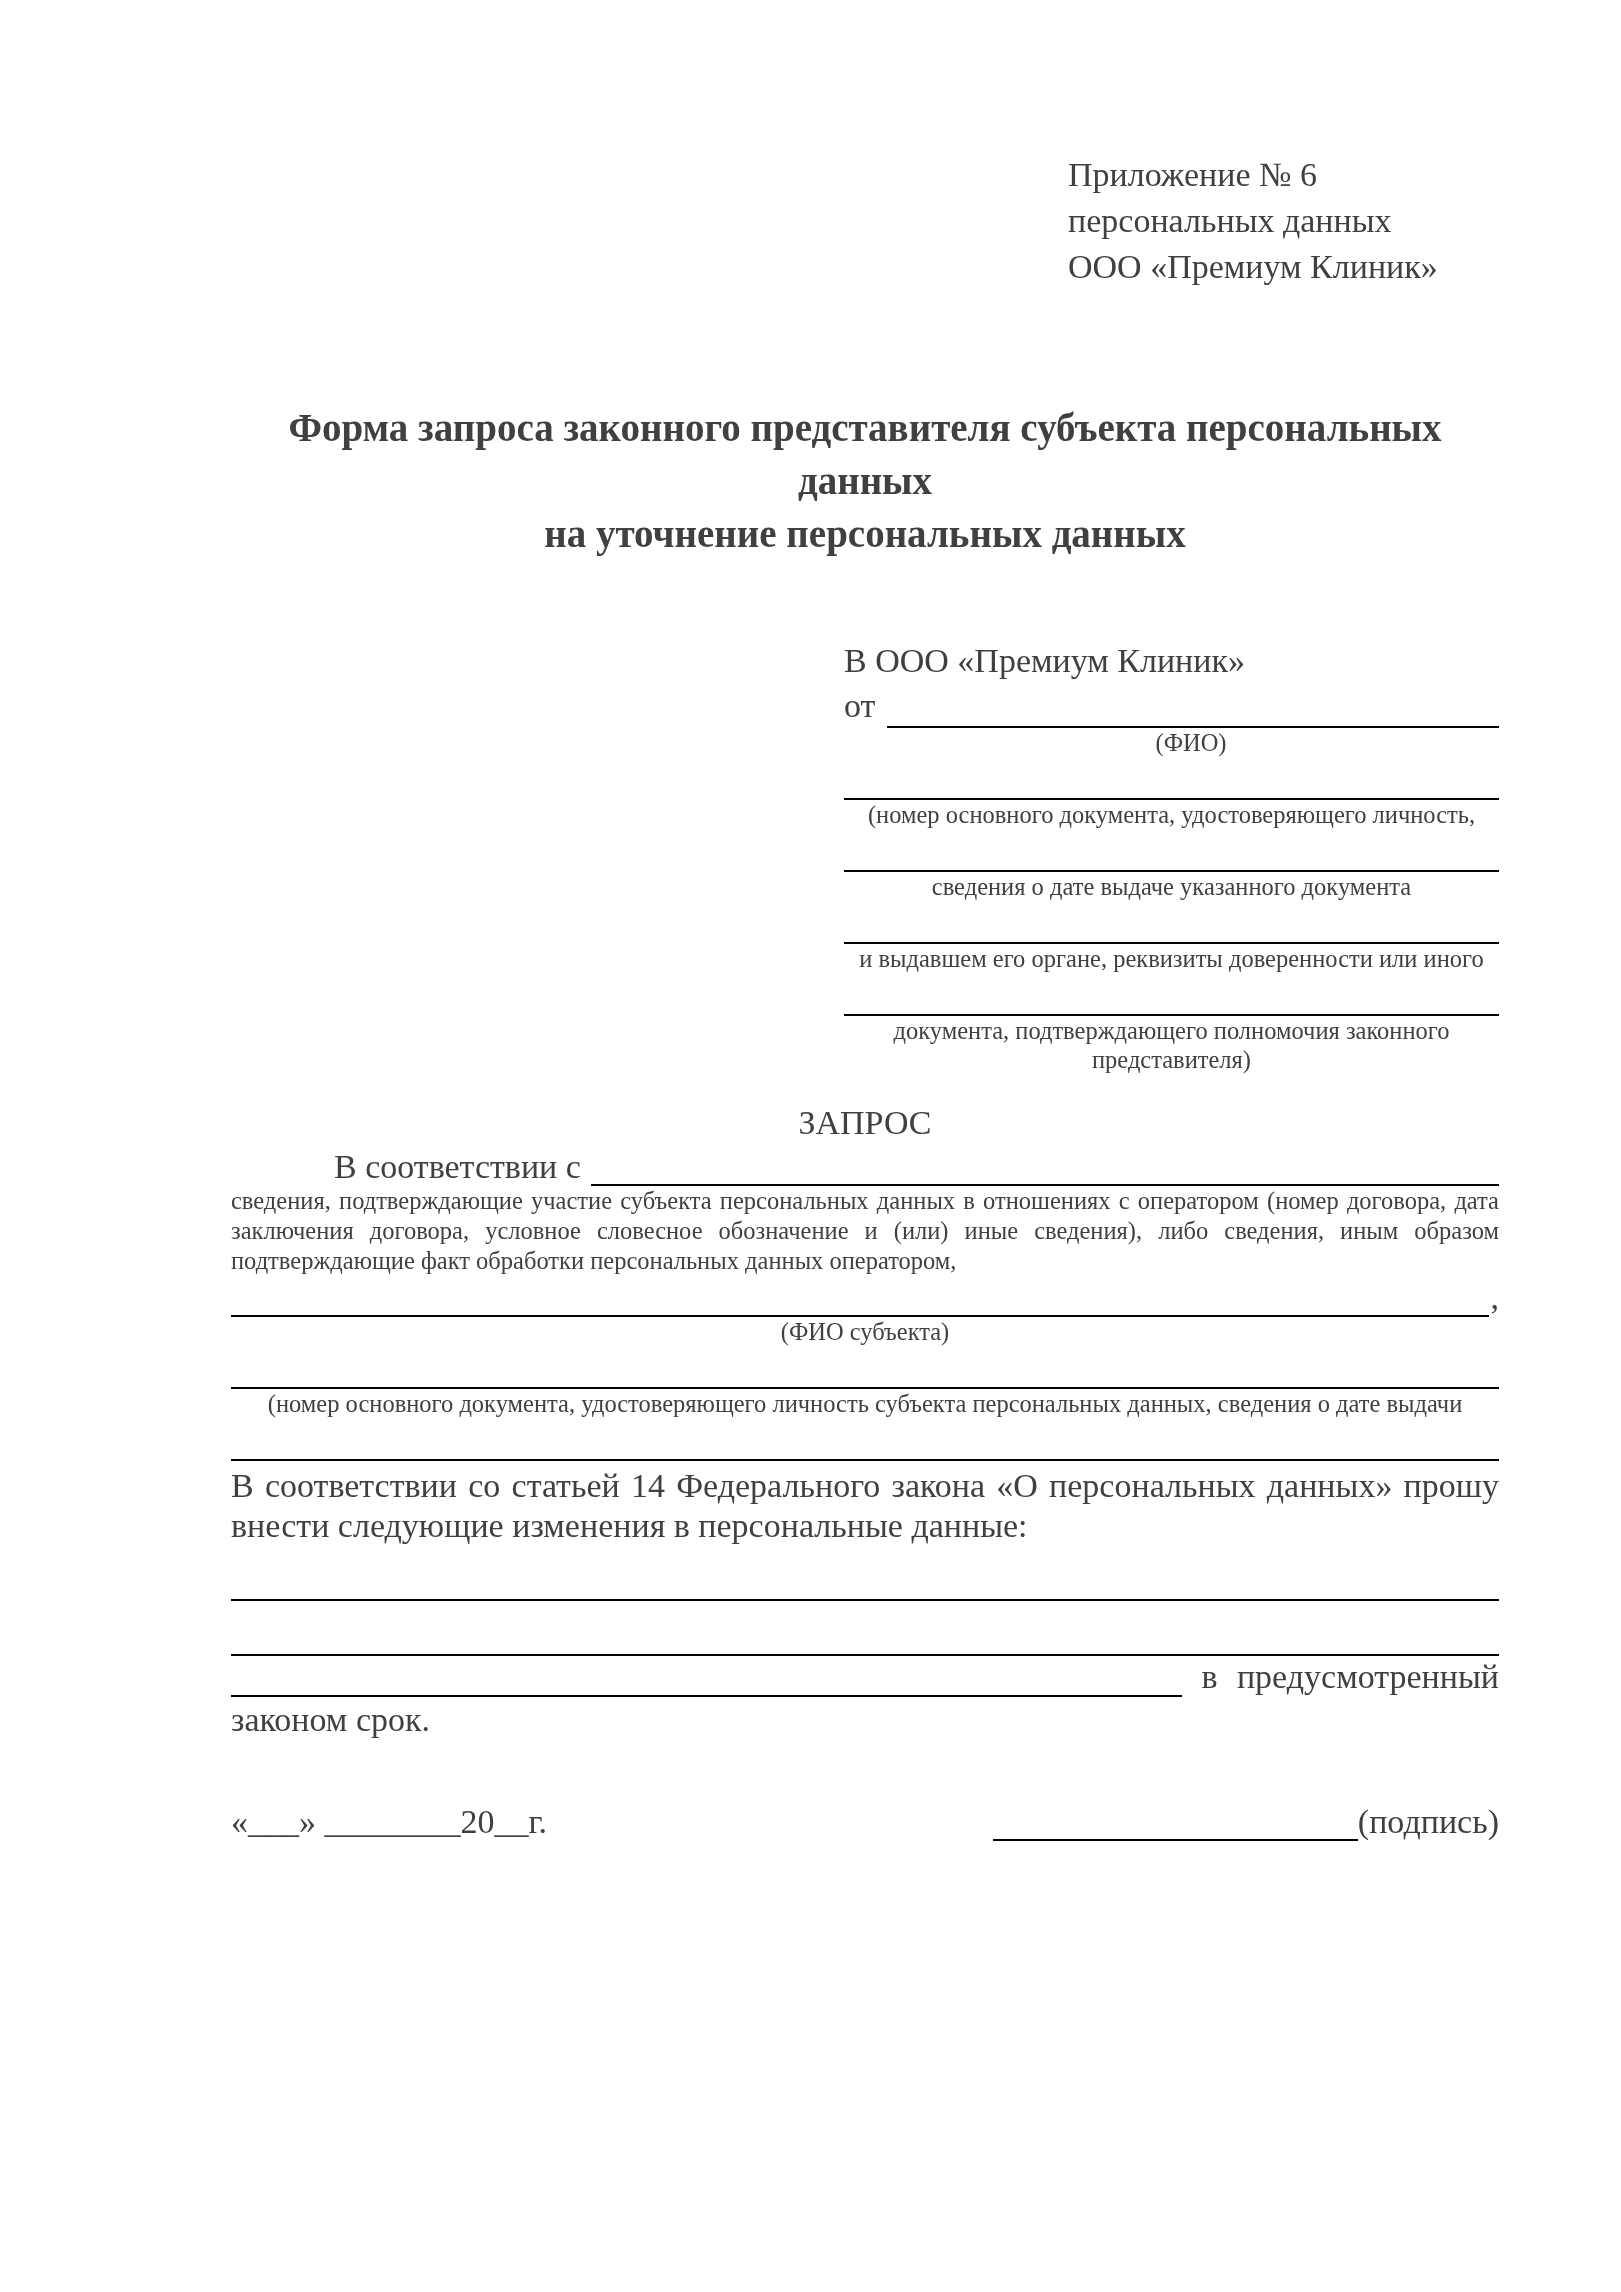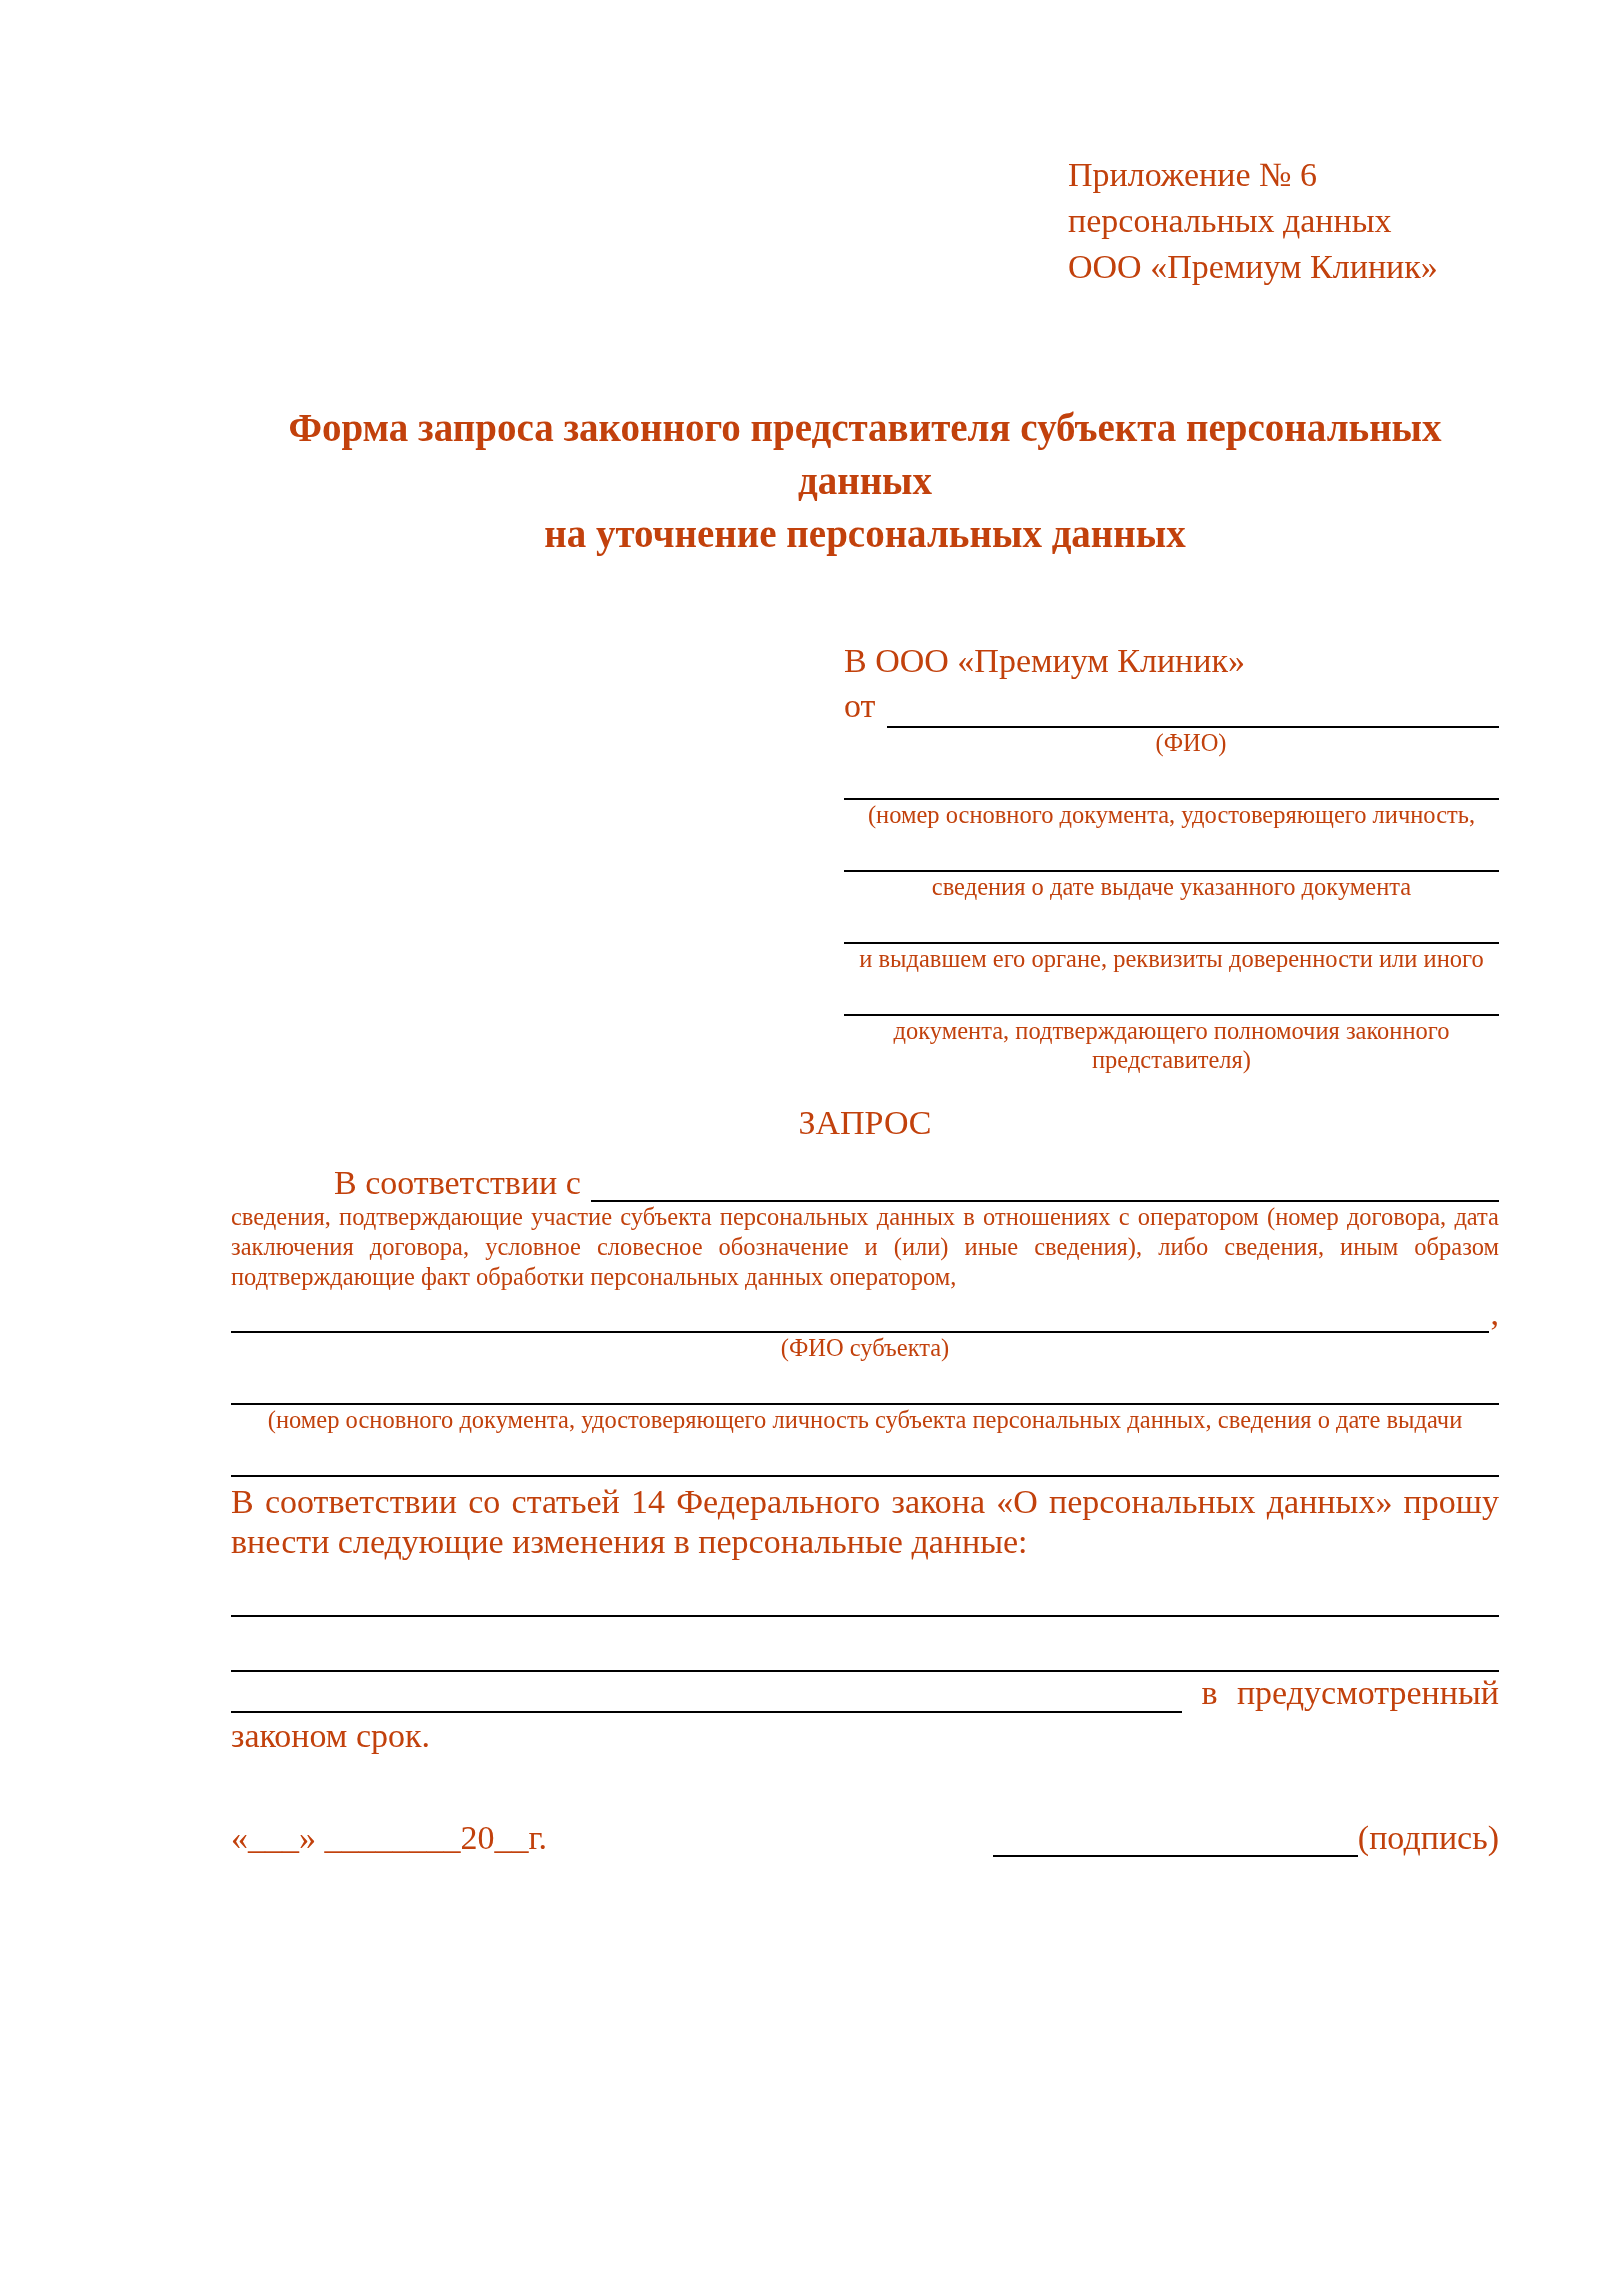--- a/index.html
+++ b/index.html
@@ -6,21 +6,21 @@
     margin: 0;
     padding: 0;
     background: #ffffff;
   }
   .page {
     position: relative;
     width: 1621px;
     height: 2293px;
     margin: 0 auto;
     background: #ffffff;
-    color: #c2410c;
+    color: #404040;
     font-family: "Liberation Serif", "DejaVu Serif", serif;
     font-size: 34px;
     line-height: 39px;
     box-sizing: border-box;
     padding: 152px 122px 0 231px;
     overflow: hidden;
   }
 
   
   .appendix {
@@ -71,21 +71,21 @@
 
   
   .zapros {
     margin-top: 25.5px;
     text-align: center;
     line-height: 45px;
   }
   .intro-row {
     display: flex;
     align-items: flex-end;
-    margin-top: 18px;
+    margin-top: 2px;
   }
   .intro-row .label {
     white-space: nowrap;
     margin-left: 103px;
     padding-right: 9.8px;
   }
   .small-cap {
     font-size: 24.5px;
     line-height: 30px;
     text-align: justify;

